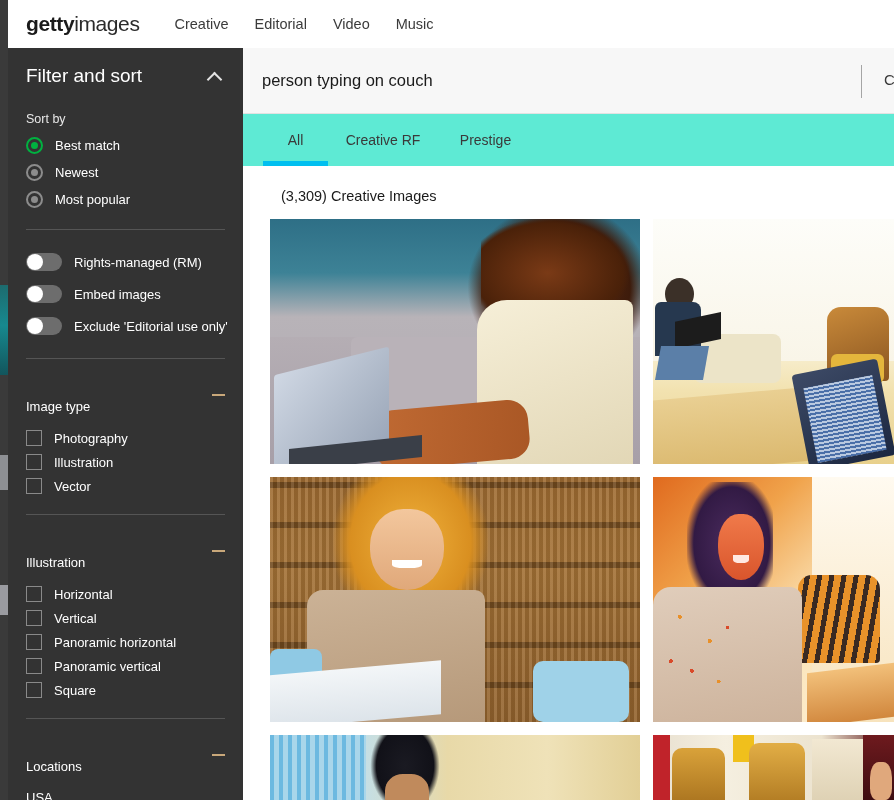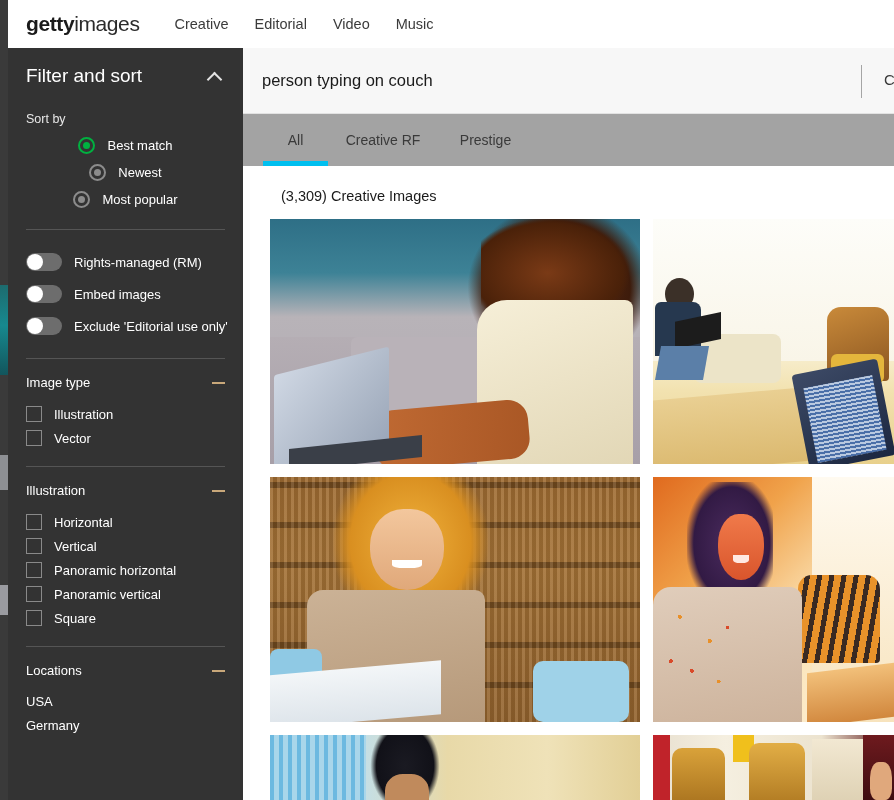--- a/index.html
+++ b/index.html
@@ -62,21 +62,21 @@
     content: ""; position: absolute; left: 2px; top: 3px;
     width: 9px; height: 9px;
     border-left: 2px solid #e3e3e3; border-top: 2px solid #e3e3e3;
     transform: rotate(45deg);
   }
   .sb-body { padding: 0 18px; }
   .sb-label {
     font-size: 12.5px; color: #e8e8e8; margin-top: 8px; margin-bottom: 6px;
   }
 
-  .radio-row { display: flex; align-items: center; height: 27px; cursor: default; justify-content: center; }
+  .radio-row { display: flex; align-items: center; height: 27px; cursor: default; }
   .radio {
     width: 17px; height: 17px; border-radius: 50%;
     border: 2px solid #8c8c8c; position: relative; flex: none;
   }
   .radio.on { border-color: #00b140; }
   .radio .dot {
     position: absolute; left: 50%; top: 50%; width: 7px; height: 7px;
     margin: -3.5px 0 0 -3.5px; border-radius: 50%; background: #8c8c8c;
   }
   .radio.on .dot { background: #00b140; }
@@ -92,21 +92,21 @@
   .toggle .knob {
     position: absolute; left: 1px; top: 1px; width: 16px; height: 16px;
     border-radius: 50%; background: #ffffff;
   }
   .toggle-row .txt { font-size: 13px; color: #fff; margin-left: 12px; white-space: nowrap; }
 
   .sec-head {
     display: flex; align-items: center; justify-content: space-between;
     margin-bottom: 12px;
   }
-  .sec-head .t { font-size: 13px; color: #ffffff; }
+  .sec-head .t { font-size: 13px; color: #ffffff; margin-top: 24px; }
   .minus-icon { width: 13px; height: 2px; background: #c9a87a; }
 
   .check-row { display: flex; align-items: center; height: 24px; }
   .checkbox {
     width: 16px; height: 16px; border: 1px solid #8a8a8a; background: transparent;
     flex: none;
   }
   .check-row .txt { font-size: 13px; color: #ffffff; margin-left: 12px; white-space: nowrap; }
 
   .loc-item { font-size: 13px; color: #ffffff; height: 24px; line-height: 24px; }
@@ -127,21 +127,21 @@
   .search-sep {
     position: absolute; right: 32px; top: 17px; width: 1px; height: 33px;
     background: #a5a5a5;
   }
   .clear-cut {
     position: absolute; right: 0px; top: 23px; font-size: 15px; color: #3a3a3a;
     overflow: hidden; width: 10px; white-space: nowrap;
   }
 
   .tabs {
-    height: 52px; background: #a3a3a3; display: flex; align-items: flex-start;
+    height: 52px; background: #5eead4; display: flex; align-items: flex-start;
     position: relative;
     text-align: center;
   }
   .tab {
     height: 52px; display: flex; align-items: center; padding: 0 0;
     margin-left: 0; font-size: 14px; color: #3a3a3a; position: relative;
     justify-content: center;
   }
   .tab#tab-all { width: 65px; margin-left: 20px; }
   .tab#tab-creative { width: 110px; }
@@ -474,20 +474,24 @@
       </div>
 
       <div class="divider"></div>
 
       <div class="sec-head">
         <div class="t">Image type</div>
         <div class="minus-icon"></div>
       </div>
       <div class="check-row">
         <div class="checkbox"></div>
+        <div class="txt">Photography</div>
+      </div>
+      <div class="check-row">
+        <div class="checkbox"></div>
         <div class="txt">Illustration</div>
       </div>
       <div class="check-row">
         <div class="checkbox"></div>
         <div class="txt">Vector</div>
       </div>
 
       <div class="divider"></div>
 
       <div class="sec-head">

